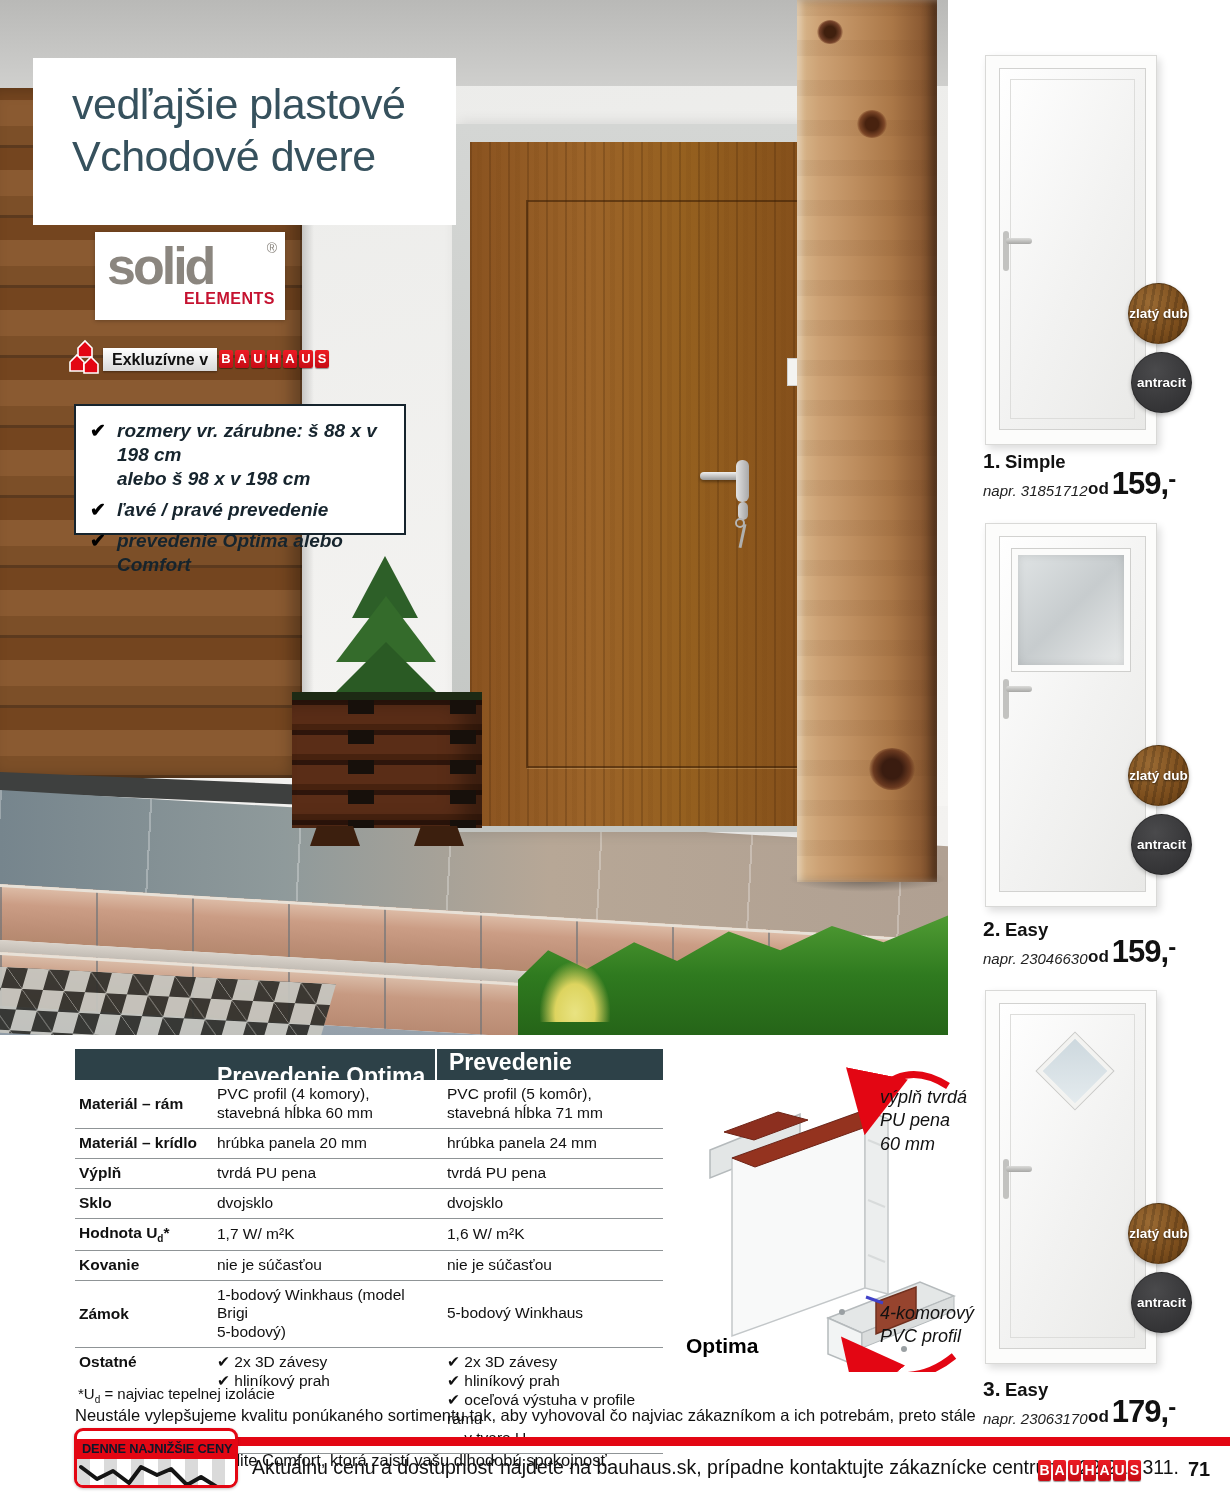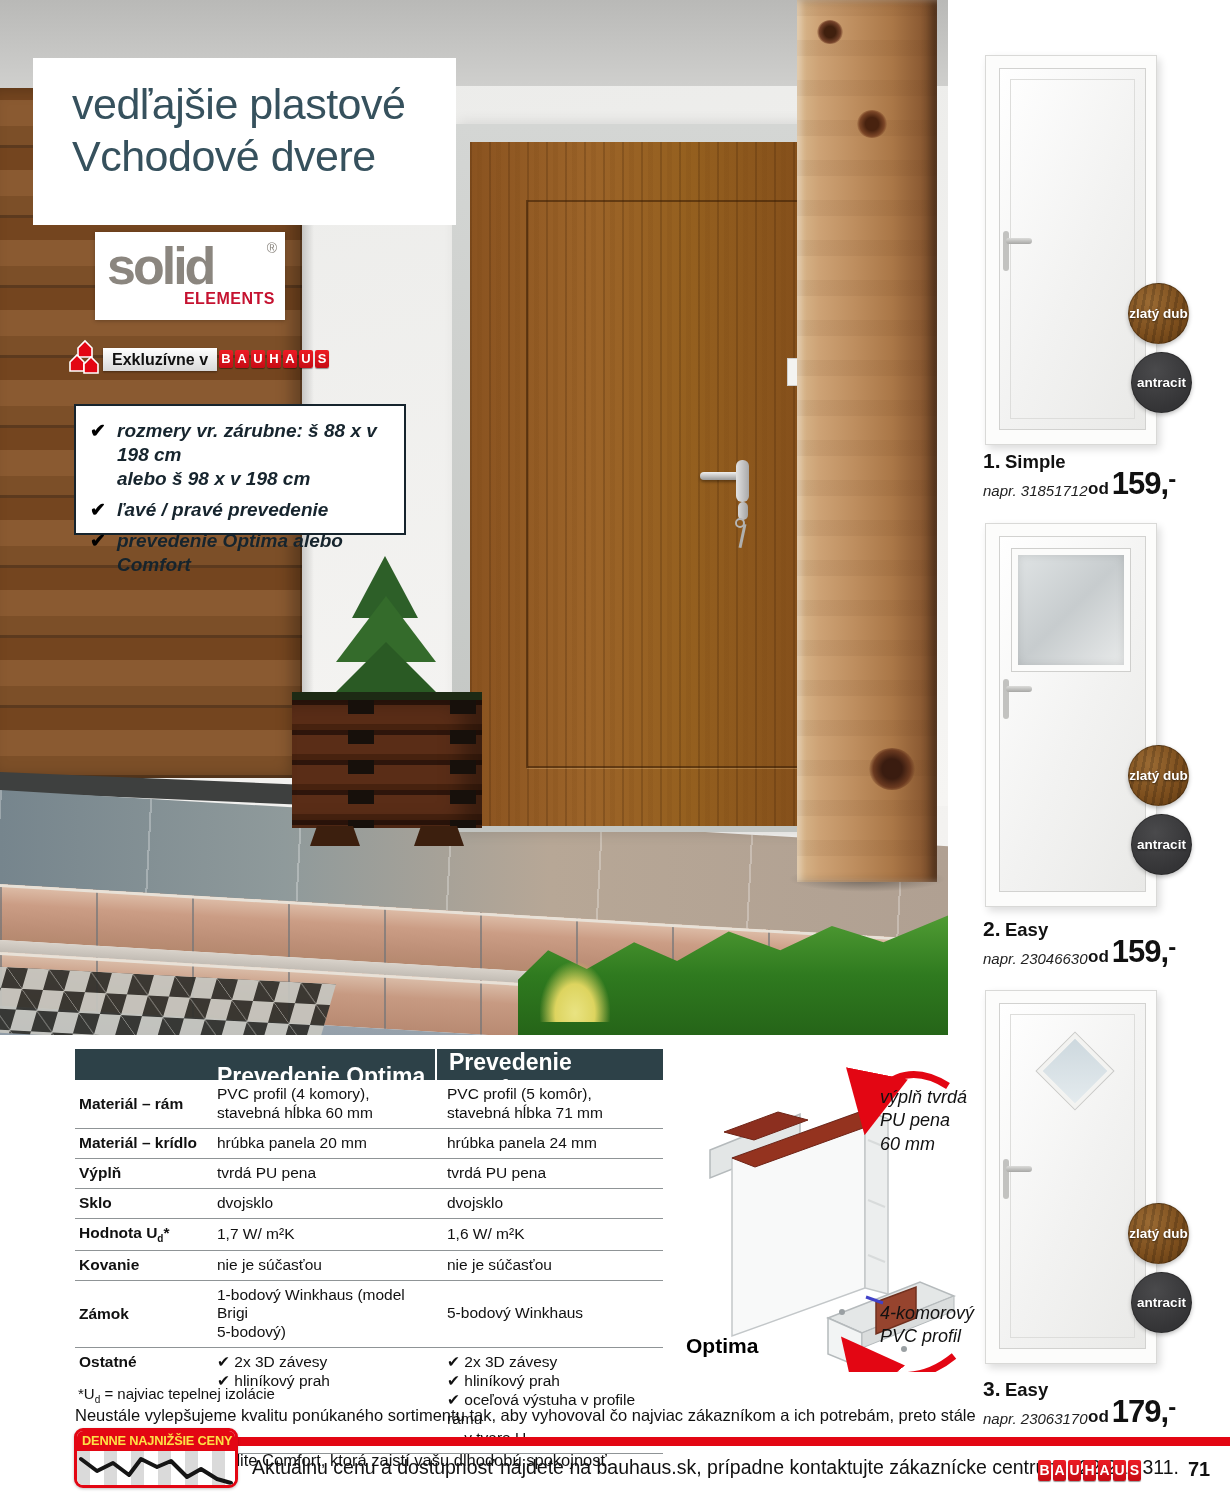--- a/index.html
+++ b/index.html
@@ -152,22 +152,22 @@
 
   
   .diagram { position:absolute; left:680px; top:1050px; width:302px; height:322px; }
   .dg-note { position:absolute; width:104px; font-style:italic; font-size:18px; line-height:1.3; color:#111; white-space:pre-line; }
   .dg-label { position:absolute; left:6px; top:284px; font-size:21px; font-weight:700; color:#000; }
 
   
   .redband { position:absolute; left:75px; top:1437px; width:1155px; height:9px; background:#e30613; }
   .pricebadge { position:absolute; left:74px; top:1428px; width:164px; height:60px; background:#fff;
           border:3px solid #e30613; border-radius:9px; overflow:hidden; box-shadow:0 1px 3px rgba(0,0,0,.25); }
-  .pricebadge .bhead { height:20px; background:#e30613; color:#fde047; font-size:12.8px; font-weight:700;
-          line-height:20px; padding-left:5px; letter-spacing:-.2px; white-space:nowrap; }
+  .pricebadge .bhead { height:20px; background:#e30613; color:#0f172a; font-size:12.8px; font-weight:700;
+          line-height:20px; padding-left:5px; letter-spacing:-.2px; white-space:nowrap;margin-top:8px; }
   .pricebadge .bchart { position:relative; height:34px;
           background:repeating-linear-gradient(90deg,#dadada 0 13px,#ffffff 13px 27px); }
   .contact { position:absolute; left:252px; top:1456px; font-size:19.5px; color:#111; }
   .pagenum { position:absolute; left:1188px; top:1458px; font-size:20px; font-weight:700; color:#111; }
 </style>
 </head>
 <body>
 
 <div class="page">
 

